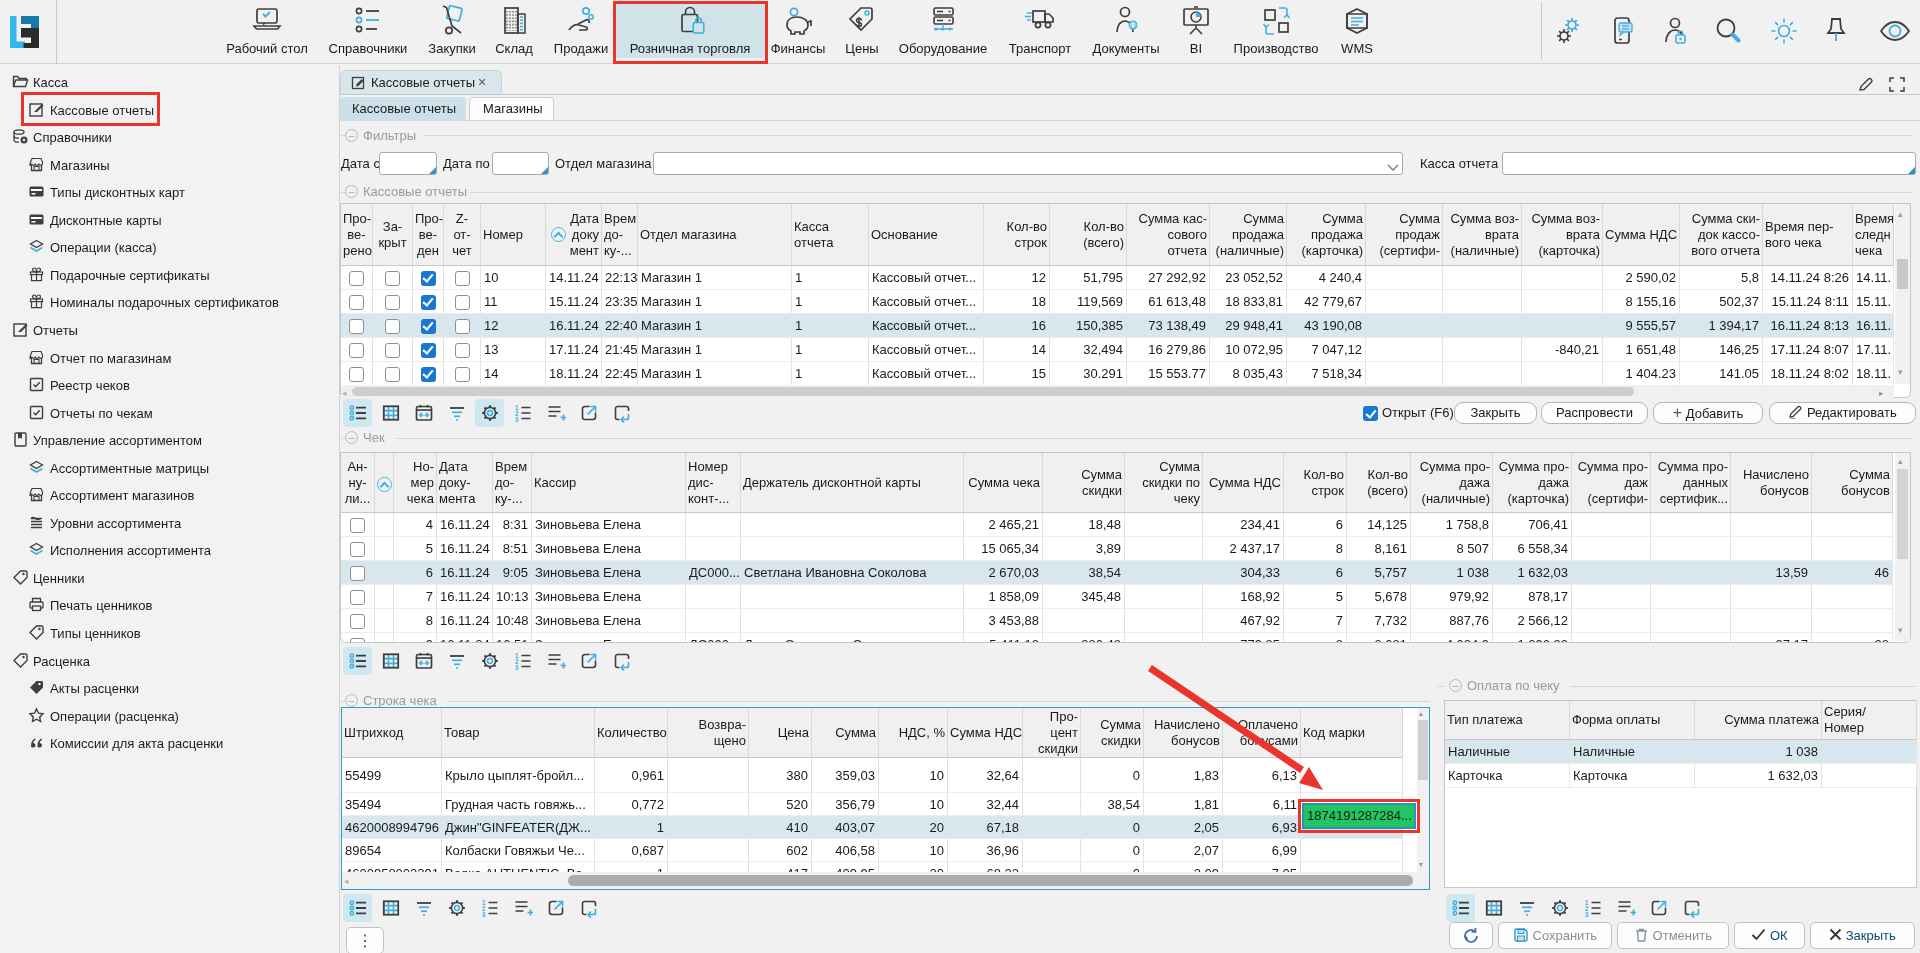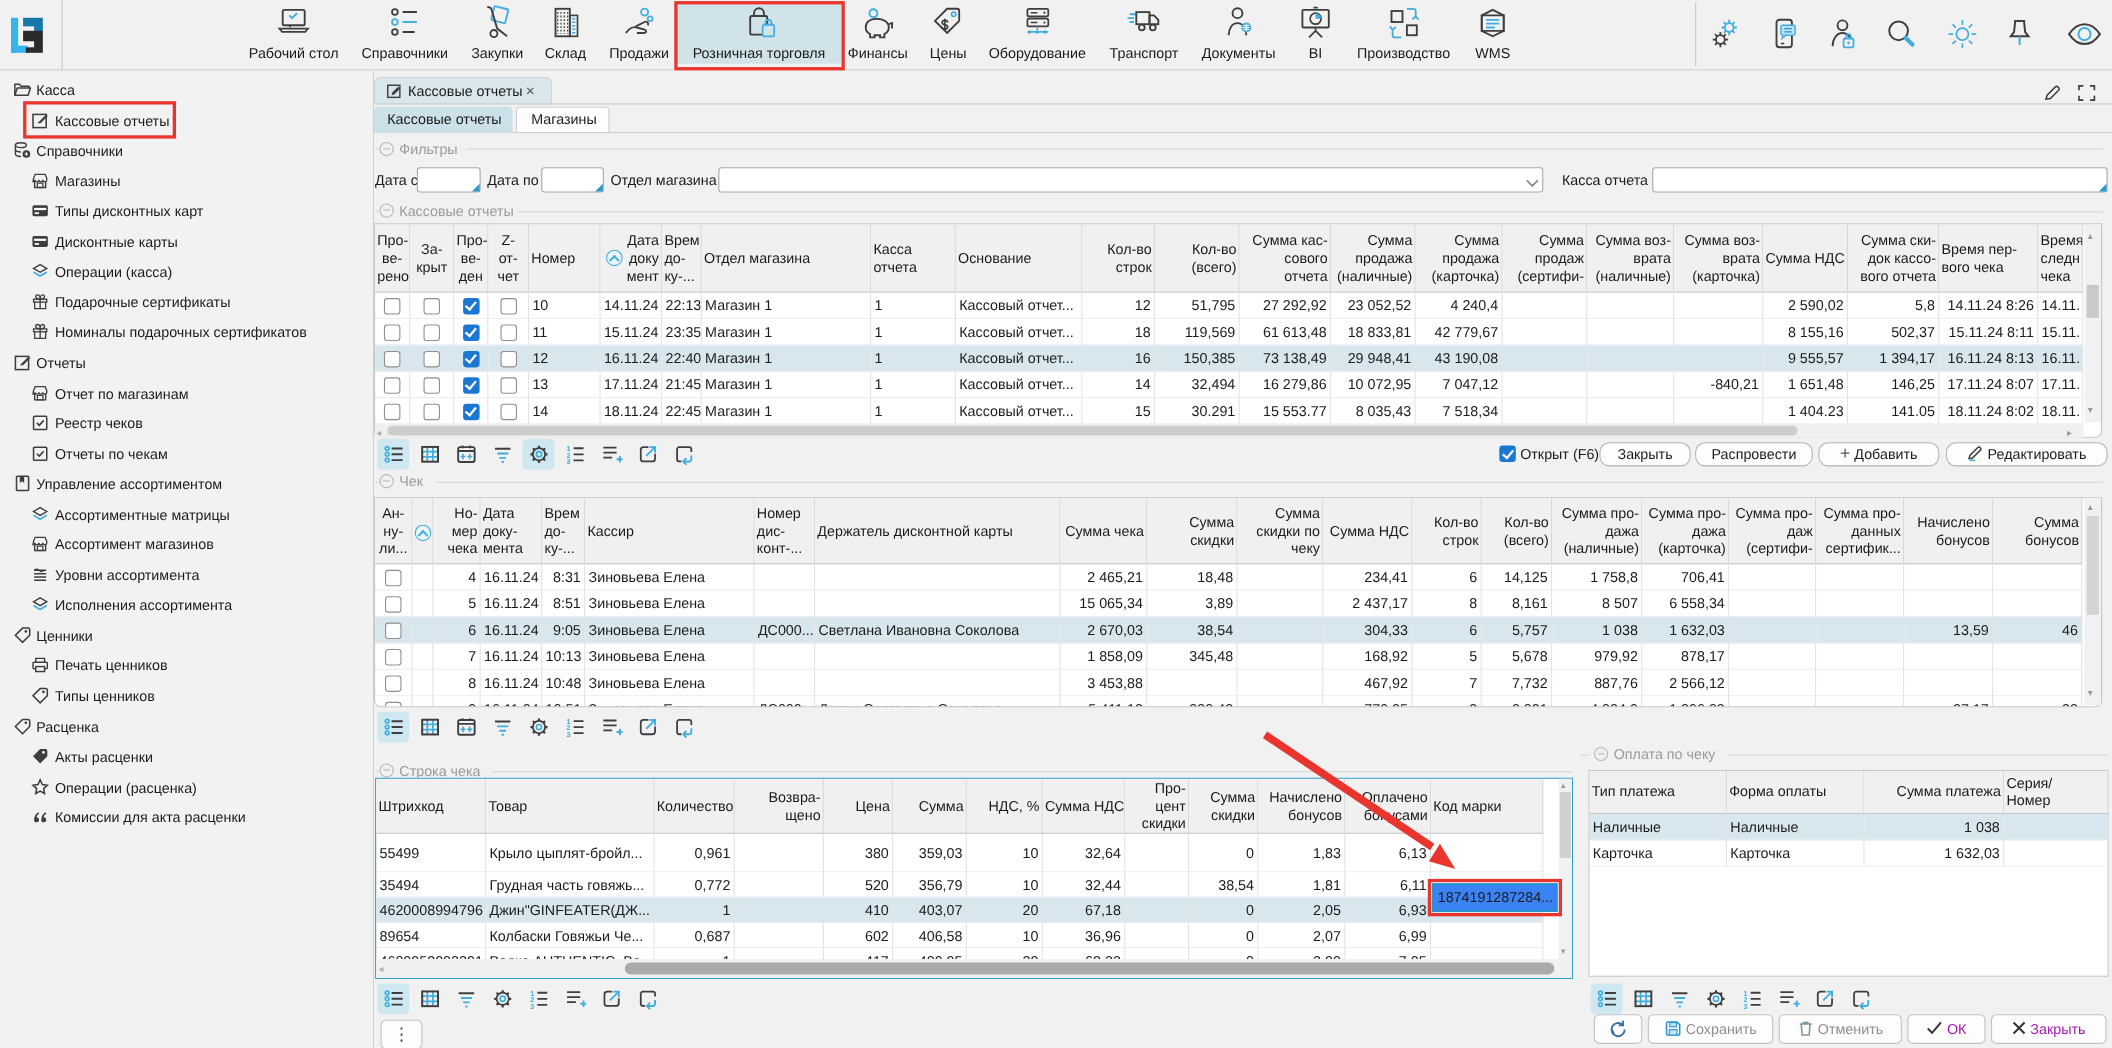--- a/index.html
+++ b/index.html
@@ -25,21 +25,21 @@
 .tbl td{vertical-align:middle}
 .r{text-align:right}.l{text-align:left}.c{text-align:center}
 .sel td{background:#d8e7ed}
 .panel{position:absolute;background:#fff;border:1px solid #c6c6c6;overflow:hidden}
 .cb{display:inline-block;width:15px;height:15px;border:1px solid #8f8f8f;border-radius:3px;background:#fff;vertical-align:middle}
 .cbon{display:inline-block;width:15px;height:15px;border-radius:3px;background:#1a78d2;vertical-align:middle;position:relative}
 .cbon:after{content:"";position:absolute;left:4.5px;top:1.5px;width:4px;height:8px;border:solid #fff;border-width:0 2px 2px 0;transform:rotate(40deg)}
 .sort{position:absolute;width:15px;height:15px;border:1.5px solid #4ab1dd;border-radius:50%;z-index:5;background:#eef6fa}
 .sort:after{content:"";position:absolute;left:3.2px;top:4.8px;width:5px;height:5px;border:solid #4ab1dd;border-width:2px 0 0 2px;transform:rotate(45deg)}
 .tbtn{position:absolute;height:22px;background:#fdfdfd;border:1px solid #b5b5b5;border-radius:9px;font-size:13px;color:#1b1b1b;text-align:center}
-.bbtn{position:absolute;height:27px;background:#fdfdfd;border:1px solid #c2c2c2;border-radius:5px;font-size:13px;color:#a21caf}
+.bbtn{position:absolute;height:27px;background:#fdfdfd;border:1px solid #c2c2c2;border-radius:5px;font-size:13px;color:#0c4a6e}
 .icr{position:absolute;display:flex;align-items:center}
 .icr .ib{width:29px;height:28px;display:flex;align-items:center;justify-content:center;flex:0 0 auto}
 .icr .ib.on{background:#cfe7f0;border-radius:4px}
 .hsb{position:absolute;background:#f0f0f0}
 .hsb .thumb{position:absolute;background:#cdcdcd;border-radius:6px}
 .vsb{position:absolute;background:#f1f1f1}
 </style></head><body>
 <div class="a topbar">
 <div class="a" style="left:10px;top:16px"><svg width="29" height="33" viewBox="0 0 29 33" fill="none">
         <rect x="0" y="0" width="6.5" height="32" fill="#35b5ef"></rect>
@@ -1114,21 +1114,21 @@
   </div>
 <div class="vsb a" style="left:1417px;top:708px;width:12px;height:164px">
     <div style="position:absolute;left:1px;top:12px;width:10px;height:60px;background:#d0d0d0"></div>
     <div style="position:absolute;left:2px;top:1px;color:#9a9a9a;font-size:8px">▴</div>
     <div style="position:absolute;left:2px;top:152px;color:#9a9a9a;font-size:8px">▾</div>
   </div>
 <div class="hsb a" style="left:342px;top:872px;width:1087px;height:17px;background:#f0f0f0">
     <div class="thumb" style="left:226px;top:3px;width:845px;height:11px;background:#ababab"></div>
   </div>
 <div class="a" style="left:344px;top:876px;color:#b0b0b0;font-size:9px">◂</div>
-<div class="a" style="left:1302px;top:803px;width:114px;height:26px;background:#3b82f6;border:2px solid #2792c8;font-size:13px;line-height:22px;padding:0 3px;overflow:hidden">1874191287284...</div>
+<div class="a" style="left:1302px;top:803px;width:114px;height:26px;background:#22c55e;border:2px solid #2792c8;font-size:13px;line-height:22px;padding:0 3px;overflow:hidden">1874191287284...</div>
 <div class="redbox" style="left:1298px;top:799px;width:122px;height:34px"></div>
 <div class="icr" style="left:343px;top:894px;gap:4px">
     <span class="ib on">
       <svg width="20" height="20" viewBox="0 0 20 20" fill="none">
         <circle cx="3.9" cy="4.7" r="1.7" stroke="#41aede" stroke-width="1.5"></circle>
         <circle cx="3.9" cy="10" r="1.7" stroke="#41aede" stroke-width="1.5"></circle>
         <circle cx="3.9" cy="15.3" r="1.7" stroke="#41aede" stroke-width="1.5"></circle>
         <path d="M8 4.7h10M8 10h10M8 15.3h10" stroke="#3e3e3e" stroke-width="1.8"></path>
       </svg>
     </span>

